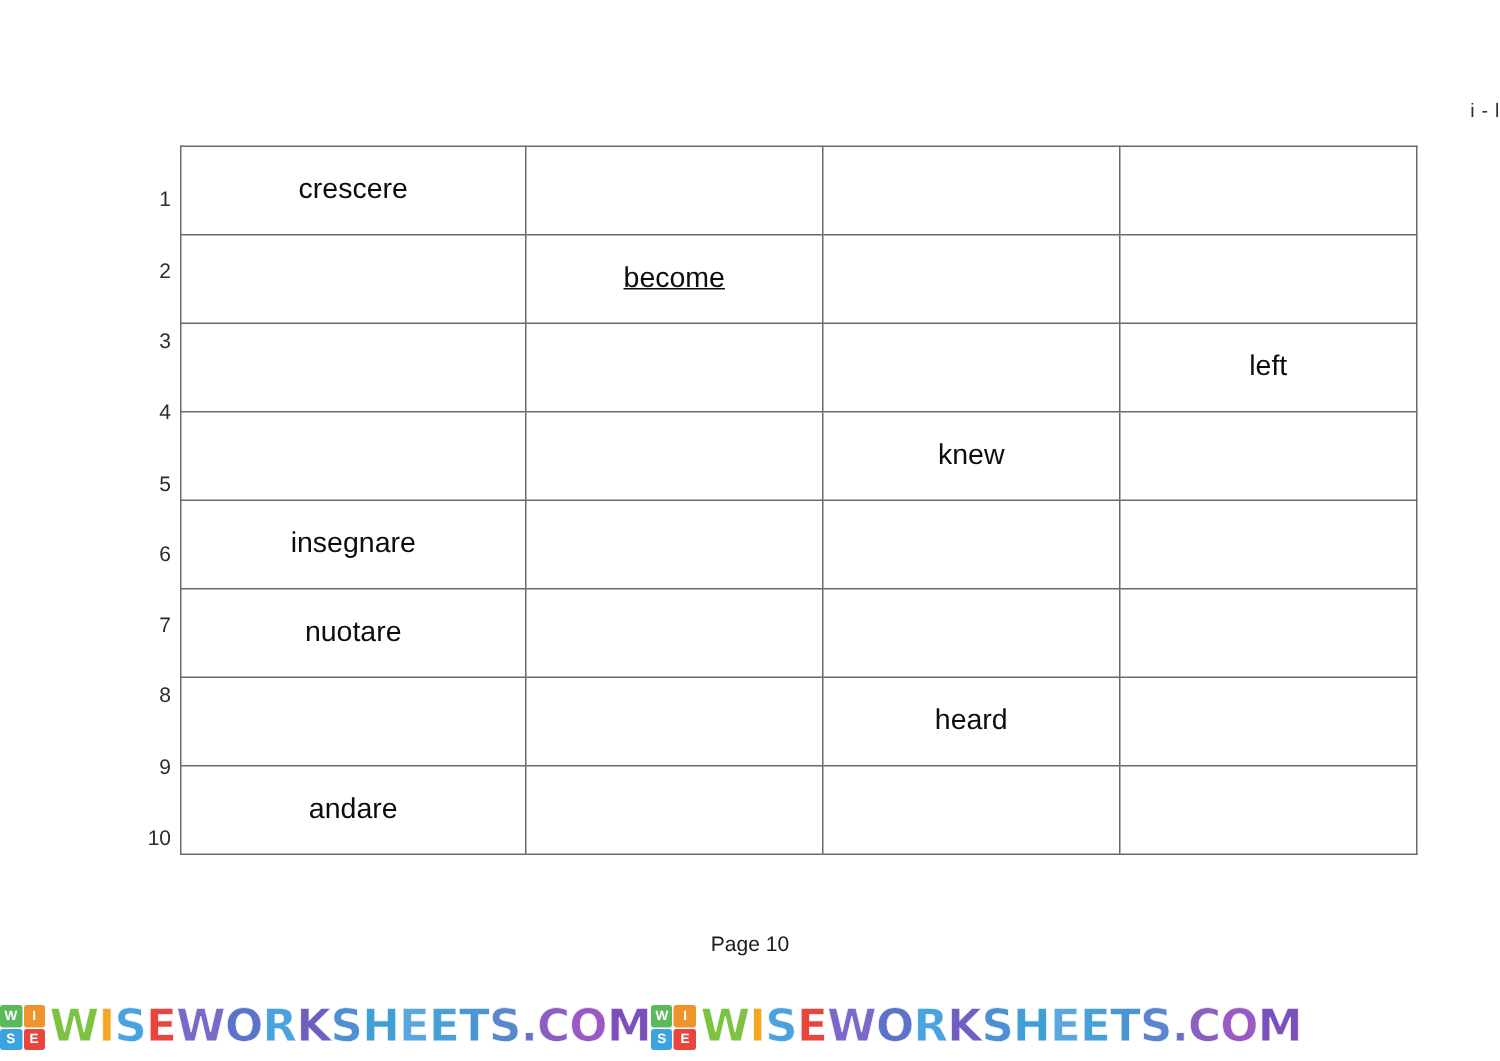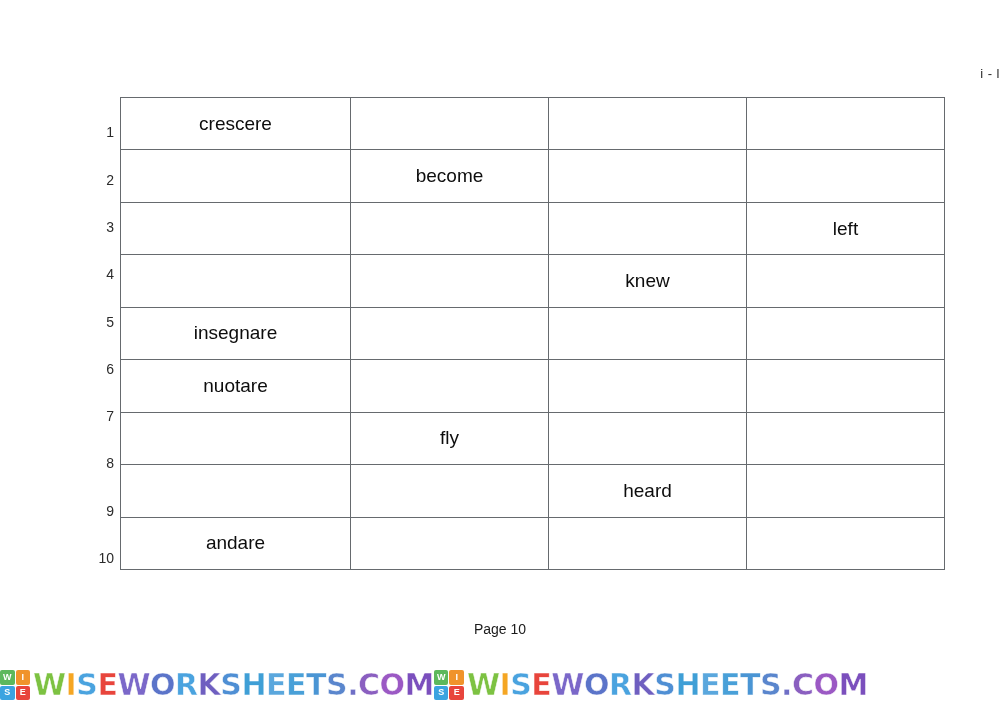--- a/index.html
+++ b/index.html
@@ -47,21 +47,21 @@
     height: 47.3px;
     padding: 0 6px;
     text-align: center;
     vertical-align: middle;
     font-size: 19px;
     color: #0d0d0d;
     background: #ffffff;
     box-sizing: border-box;
   }
   table.vtable td.c1 { width: 230px; }
-  table.vtable td.c2 { width: 198px; }
+  table.vtable td.c2 { width: 198px; text-decoration: underline; }
   table.vtable td.c3 { width: 198px; }
   table.vtable td.c4 { width: 198px; }
 
   
   .row-numbers {
     position: absolute;
     left: 70px;
     top: 97px;
     width: 44px;
     height: 473px;
@@ -187,26 +187,20 @@
         </tr>
         <tr>
           <td class="c1">insegnare</td>
           <td class="c2"></td>
           <td class="c3"></td>
           <td class="c4"></td>
         </tr>
         <tr>
           <td class="c1">nuotare</td>
           <td class="c2"></td>
-          <td class="c3"></td>
-          <td class="c4"></td>
-        </tr>
-        <tr>
-          <td class="c1"></td>
-          <td class="c2">fly</td>
           <td class="c3"></td>
           <td class="c4"></td>
         </tr>
         <tr>
           <td class="c1"></td>
           <td class="c2"></td>
           <td class="c3">heard</td>
           <td class="c4"></td>
         </tr>
         <tr>

